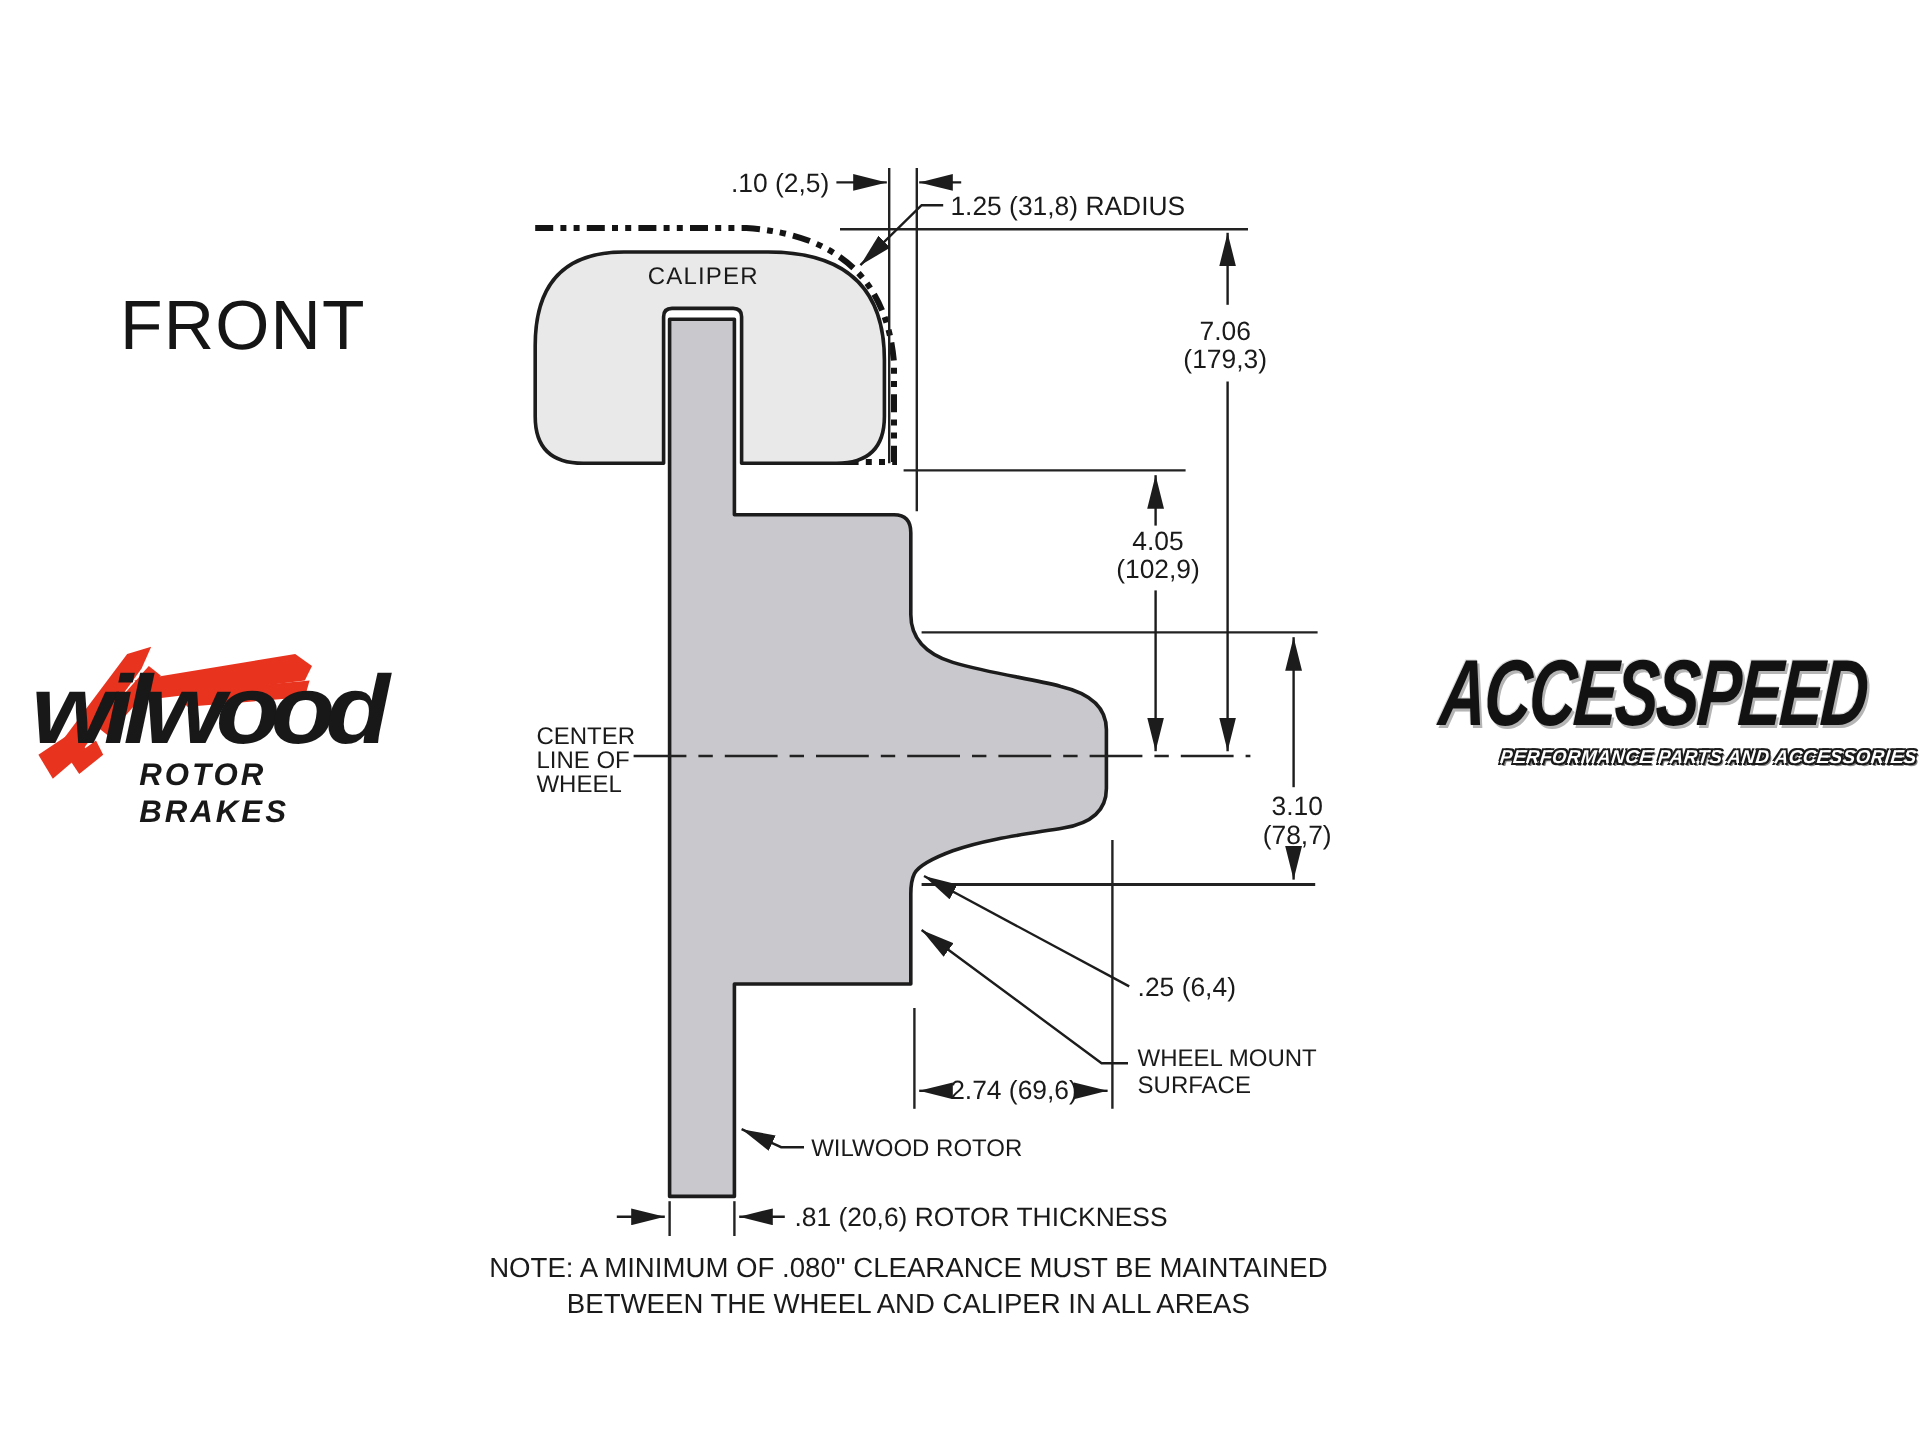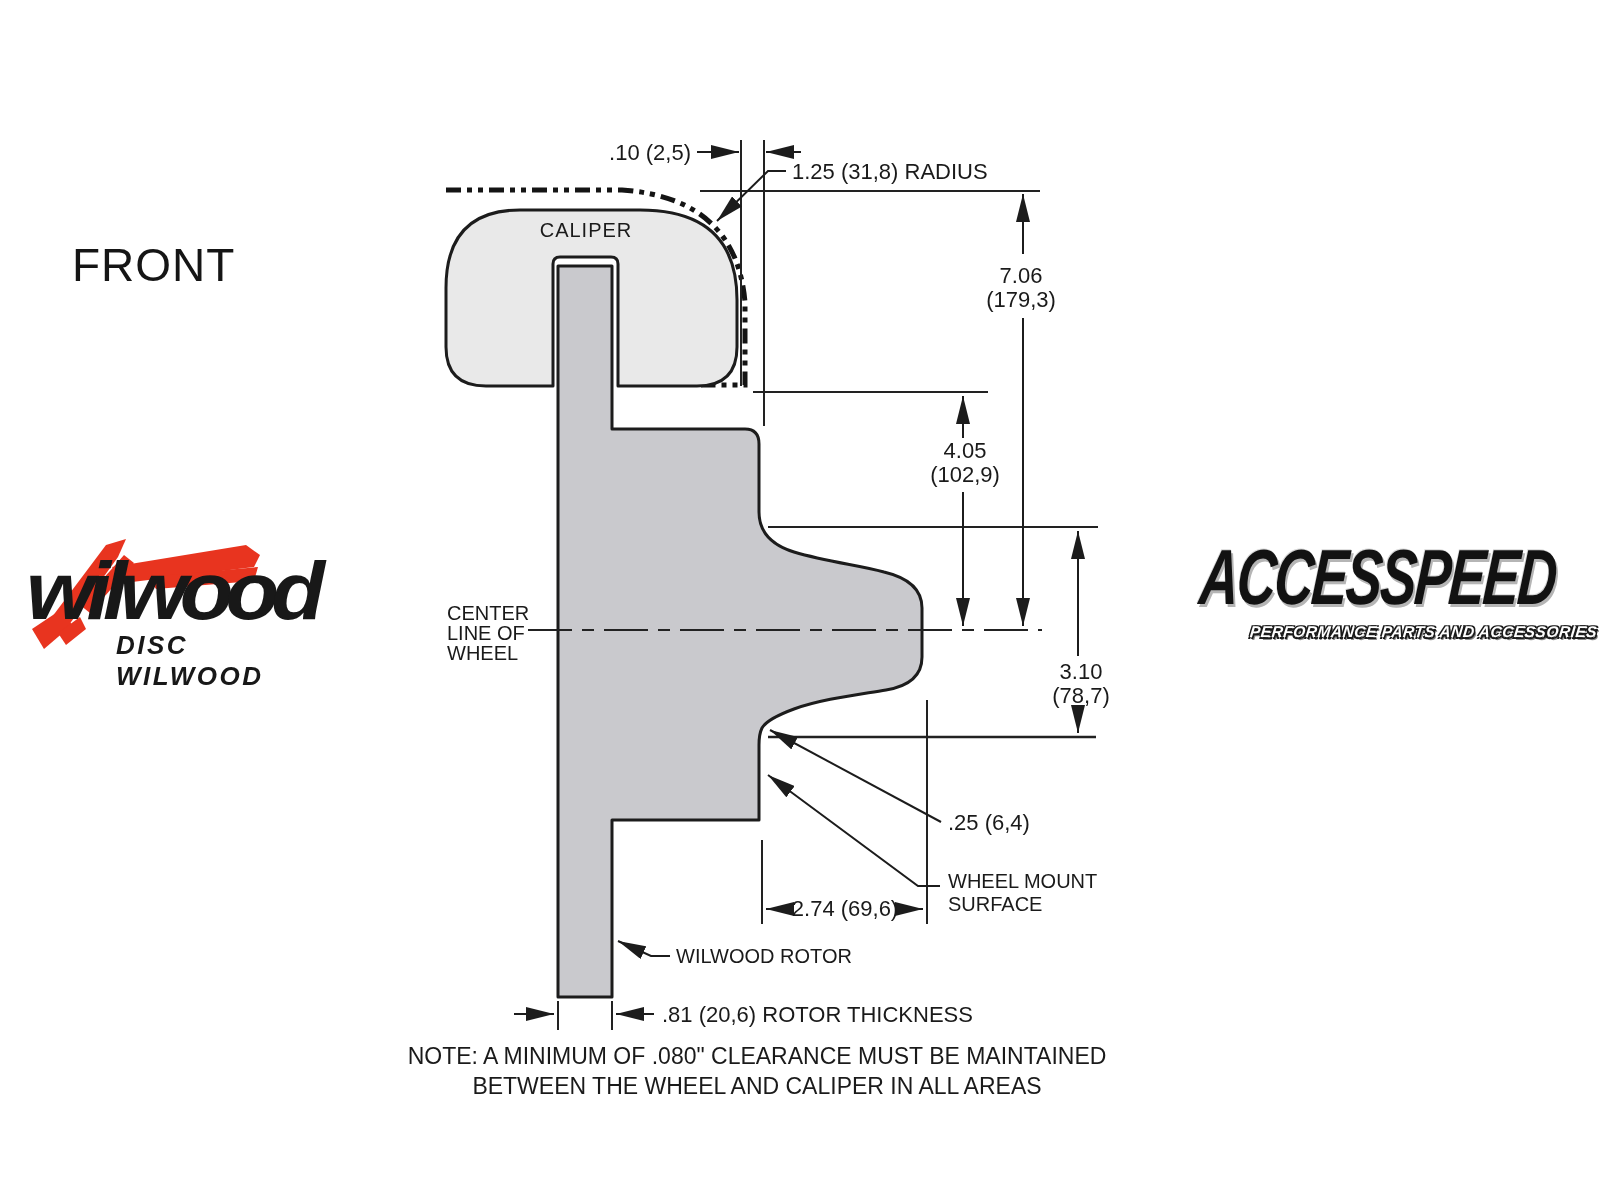--- a/index.html
+++ b/index.html
@@ -2,21 +2,21 @@
 <html><head>
 <meta charset="utf-8">
 <style>
   html,body{margin:0;padding:0;background:#fff;}
   #stage{
     position:relative;width:1600px;height:1200px;background:#ffffff;
     font-family:"Liberation Sans",sans-serif;overflow:hidden;
   }
   
   .front{
-    position:absolute;left:72px;top:238px;font-size:46px;color:#151515;
+    position:absolute;left:100px;top:238px;font-size:58px;color:#151515;
     letter-spacing:1px;font-weight:400;
   }
   
   .wilwood{position:absolute;left:28px;top:533px;width:305px;height:130px;}
   .wilwood svg{position:absolute;left:0;top:0;}
   .wilwood .brand{
     position:absolute;left:-2px;top:18px;font-size:88px;line-height:1;
     font-weight:700;font-style:italic;letter-spacing:-8px;color:#181818;
     transform:scaleY(.92);transform-origin:left top;
   }
@@ -57,21 +57,21 @@
       <g stroke="#e8341f" fill="#e8341f">
         <polygon points="18,92 78,12 98,6 90,24 38,96" stroke="none"></polygon>
         <polygon points="52,72 96,22 106,30 62,80" stroke="none"></polygon>
         <polygon points="84,34 218,12 232,22 226,34 96,50" stroke="none"></polygon>
         <polygon points="120,44 230,34 226,48 128,56" stroke="none"></polygon>
         <polygon points="4,96 34,76 44,92 16,116" stroke="none"></polygon>
         <polygon points="30,100 52,84 58,96 38,112" stroke="none"></polygon>
       </g>
     </svg>
     <div class="brand">wilwood</div>
-    <div class="tagline">DISC WILWOOD</div>
+    <div class="tagline">ROTOR BRAKES</div>
   </div>
 
   <div class="accesspeed">
     <div class="brand">ACCESSPEED</div>
     <div class="tagline">PERFORMANCE PARTS AND ACCESSORIES</div>
   </div>
 
   <svg width="1600" height="1200" viewBox="0 0 1600 1200" style="position:absolute;left:0;top:0;">
     <defs>
       <marker id="arr" viewBox="0 0 12 6" refX="12" refY="3" markerWidth="14" markerHeight="7" orient="auto-start-reverse">

